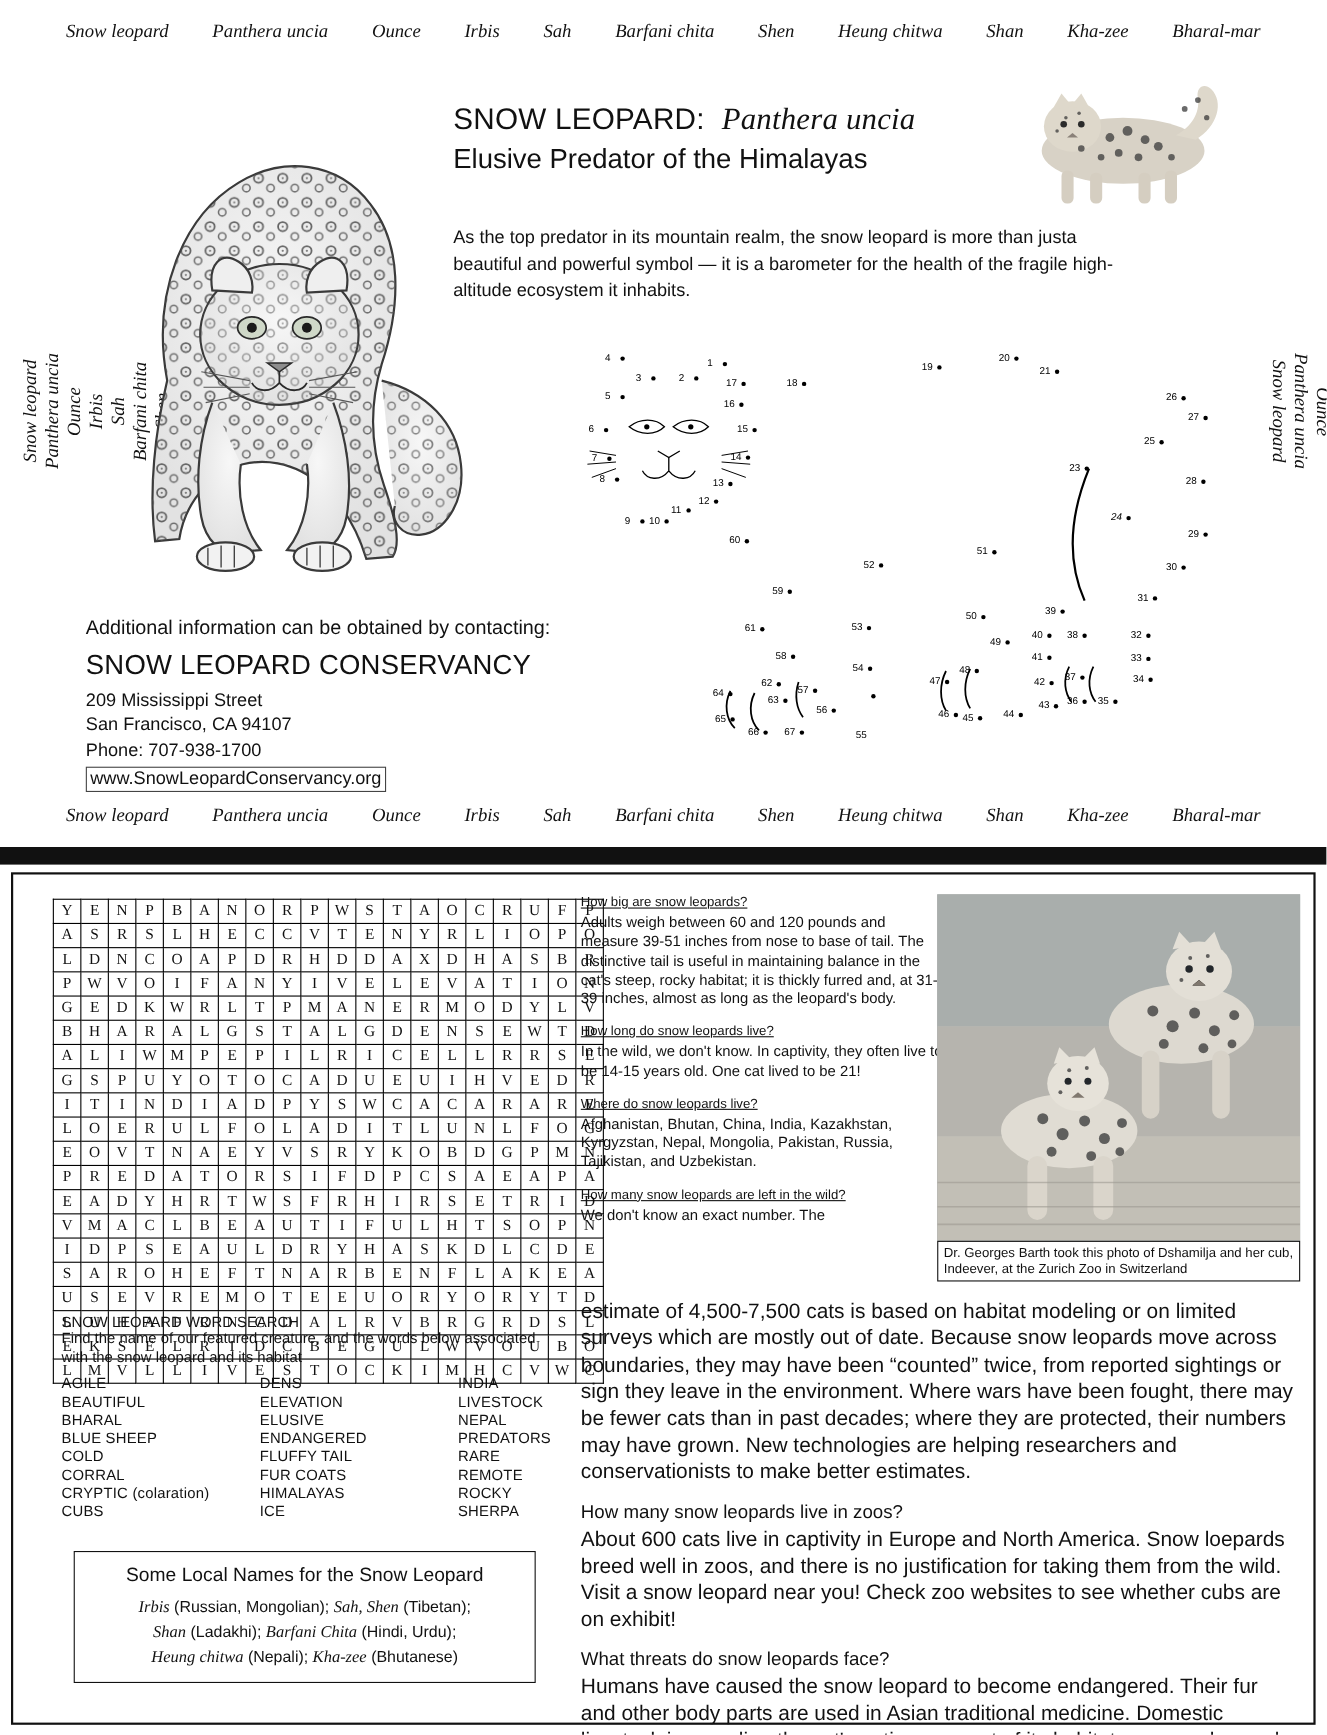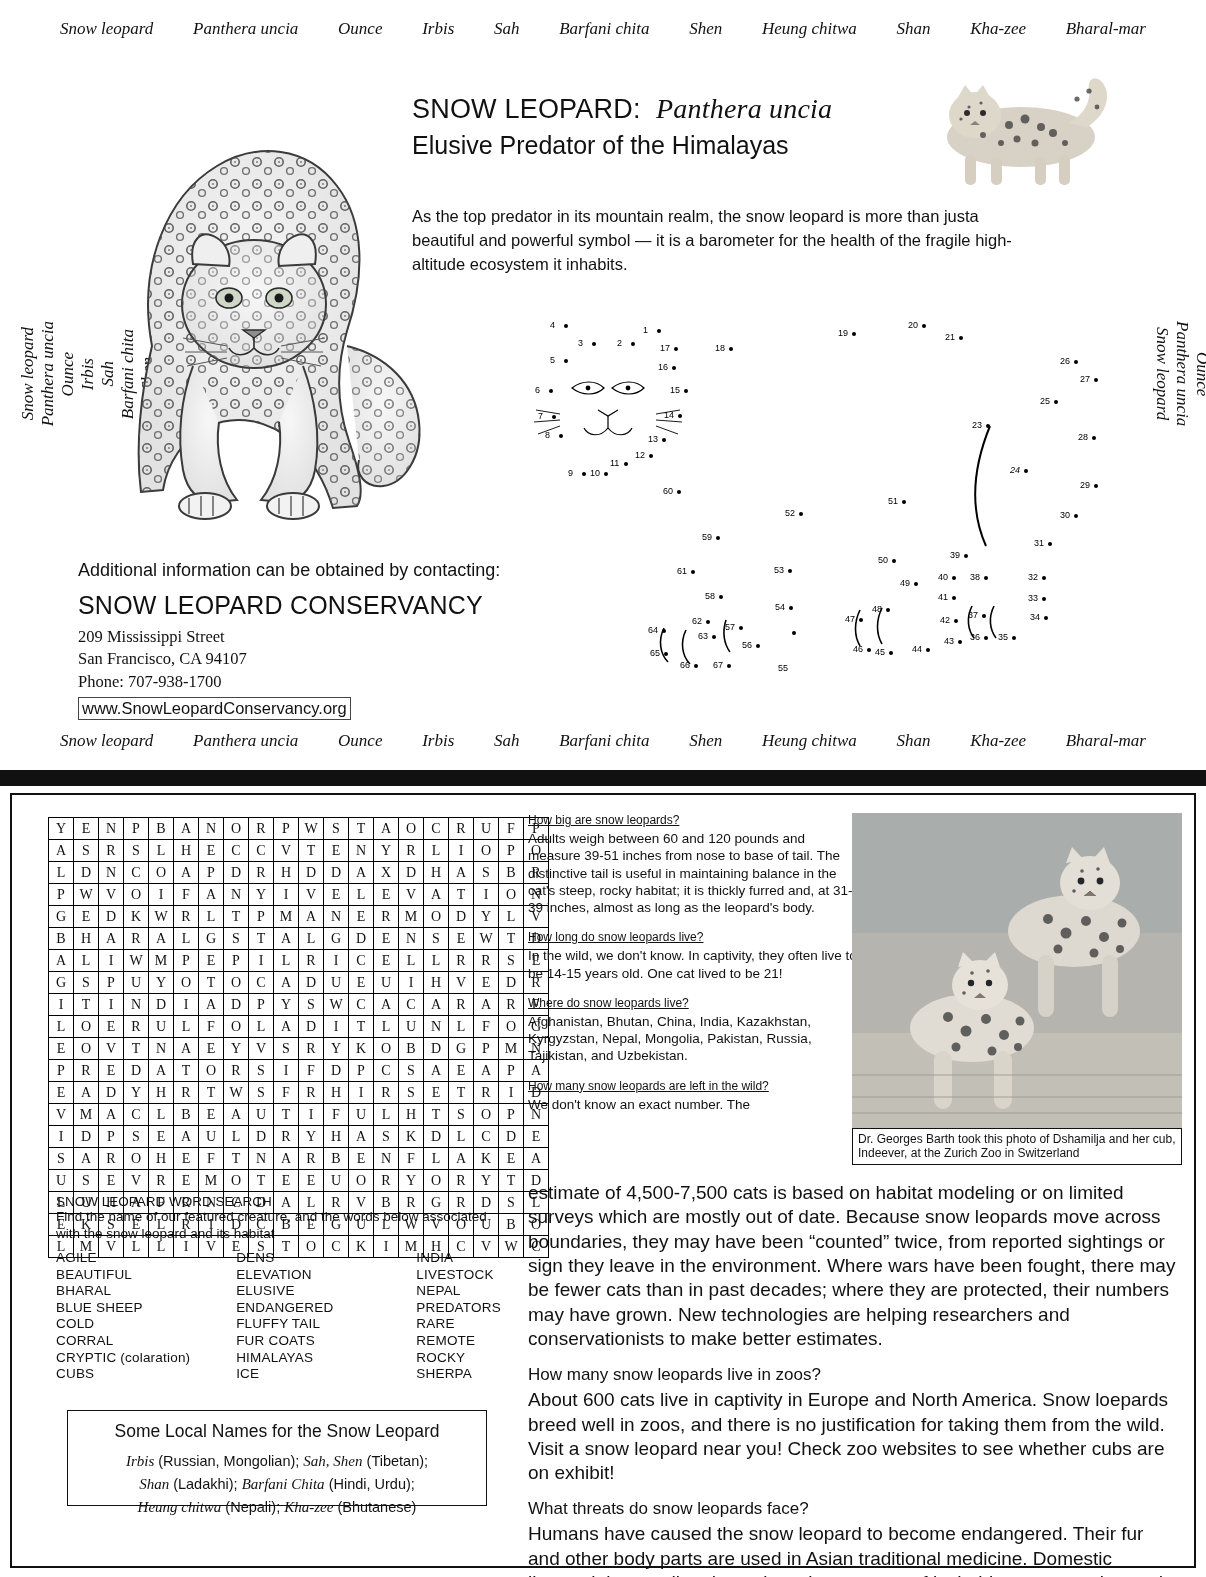--- a/index.html
+++ b/index.html
@@ -60,21 +60,21 @@
   #intro-text {
     position:absolute; left:412px; top:205px; width:620px;
     font-size:16.5px; line-height:1.45;
     font-family:"Liberation Sans", sans-serif;
   }
 
   
   #contact-block { position:absolute; left:78px; top:560px; width:470px; }
   #contact-intro { font-size:18px; margin-bottom:10px; }
   #contact-org { font-size:25px; letter-spacing:0.2px; margin-bottom:6px; }
-  .contact-line { font-size:16.5px; line-height:1.35;font-family:Liberation Serif, serif; }
+  .contact-line { font-size:16.5px; line-height:1.35; }
   #contact-url {
     display:inline-block; margin-top:4px; font-size:16.5px;
     border:1px solid #444; padding:1px 3px;
   }
 
   
   #dots-area { position:absolute; left:520px; top:310px; width:620px; height:390px; }
   .dot { position:absolute; width:4px; height:4px; background:#000; border-radius:50%; }
   .dotlabel { position:absolute; font-size:9px; font-family:"Liberation Sans", sans-serif; color:#000; white-space:nowrap; }
   #dots-area svg { position:absolute; left:0; top:0; }
@@ -103,21 +103,21 @@
   }
   #ws-title { position:absolute; left:44px; top:399px; font-size:13.5px; }
   #ws-sub { position:absolute; left:44px; top:414px; width:440px; font-size:13.5px; line-height:1.25; }
 
   #wordlist { position:absolute; left:44px; top:455px; width:460px; display:flex; gap:17px; }
   #wordlist .col { width:180px; }
   #wordlist .col:nth-child(3) { width:110px; }
   #wordlist .word { font-size:13.5px; line-height:1.23; letter-spacing:0.2px; }
 
   #localnames {
-    position:absolute; left:55px; top:615px; width:420px; height:96px;
+    position:absolute; left:55px; top:615px; width:420px; height:120px;
     border:1px solid #111; padding:10px 24px;
     text-align:center;
   }
   #localnames-title { font-size:17.5px; margin-bottom:8px; }
   #localnames .ln { font-size:14.5px; line-height:1.5; }
   #localnames .ln i { font-family:"Liberation Serif", serif; font-style:italic; font-size:15px; }
 
   
   #faq { position:absolute; left:516px; top:18px; width:330px; }
   #faq .q { font-size:12px; margin:0 0 3px 0;text-decoration:underline; }

